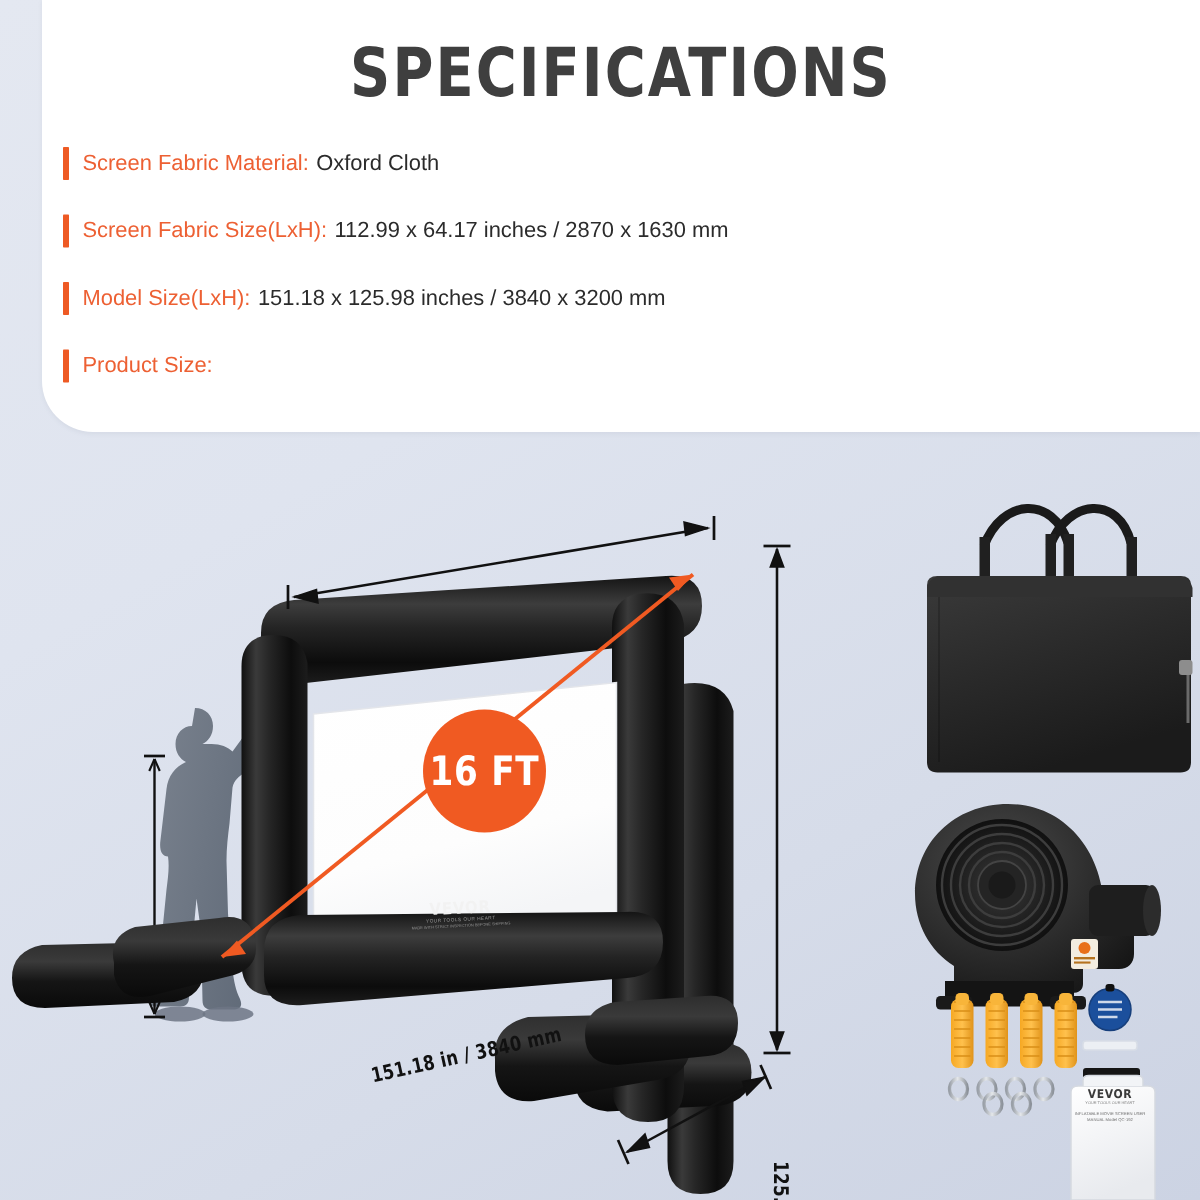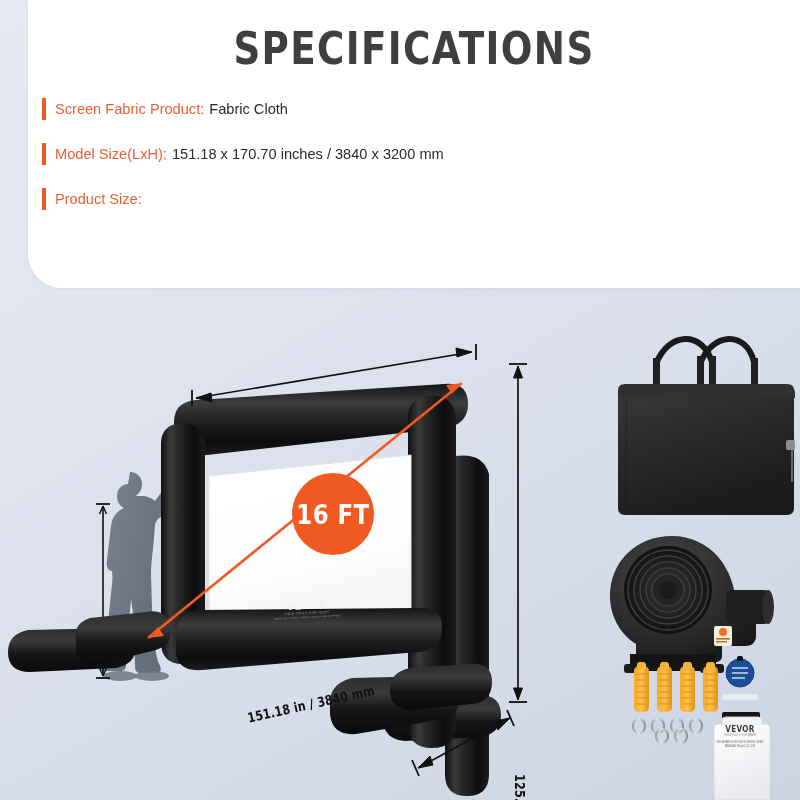--- a/index.html
+++ b/index.html
@@ -52,21 +52,21 @@
     font-family:"DejaVu Sans Condensed","Liberation Sans",sans-serif;
     font-weight:bold;color:#111;
     font-size:13.5px;letter-spacing:.2px;white-space:nowrap;
     transform-origin:0 0;
   }
   .dim-top{left:246px;top:382px;transform:rotate(-12.5deg) scaleX(.9);}
   .dim-right{left:528px;top:446px;transform:rotate(90deg) scaleX(.92);}
 
   
   .badge{
-    position:absolute;left:292px;top:473px;width:82px;height:82px;border-radius:50%;
+    position:absolute;left:282px;top:473px;width:82px;height:82px;border-radius:50%;
     background:#f05a22;z-index:6;
     display:flex;align-items:center;justify-content:center;
   }
   .badge span{
     font-family:"DejaVu Sans Condensed","Liberation Sans",sans-serif;
     font-weight:bold;color:#fff;font-size:27px;letter-spacing:.5px;
     transform:scaleX(.94);
   }
   
   .vevor-mark{
@@ -96,31 +96,36 @@
 
   <div class="spec-card">
 
     <div class="spec-title">SPECIFICATIONS</div>
 
     <div class="rows">
 
       <div class="row two-col">
         <div class="col-r">
           <div class="bar"></div>
-          <span class="lbl">Screen Fabric Product:</span>
-          <span class="val">Fabric Cloth</span>
+          <span class="lbl">Screen Fabric Material:</span>
+          <span class="val">Oxford Cloth</span>
         </div>
       </div>
 
 
+      <div class="row">
+        <div class="bar"></div>
+        <span class="lbl">Screen Fabric Size(LxH):</span>
+        <span class="val">112.99 x 64.17 inches / 2870 x 1630 mm</span>
+      </div>
 
       <div class="row">
         <div class="bar"></div>
         <span class="lbl">Model Size(LxH):</span>
-        <span class="val">151.18 x 170.70 inches / 3840 x 3200 mm</span>
+        <span class="val">151.18 x 125.98 inches / 3840 x 3200 mm</span>
       </div>
 
       <div class="row">
         <div class="bar"></div>
         <span class="lbl">Product Size:</span>
       </div>
 
     </div>
   </div>
 

